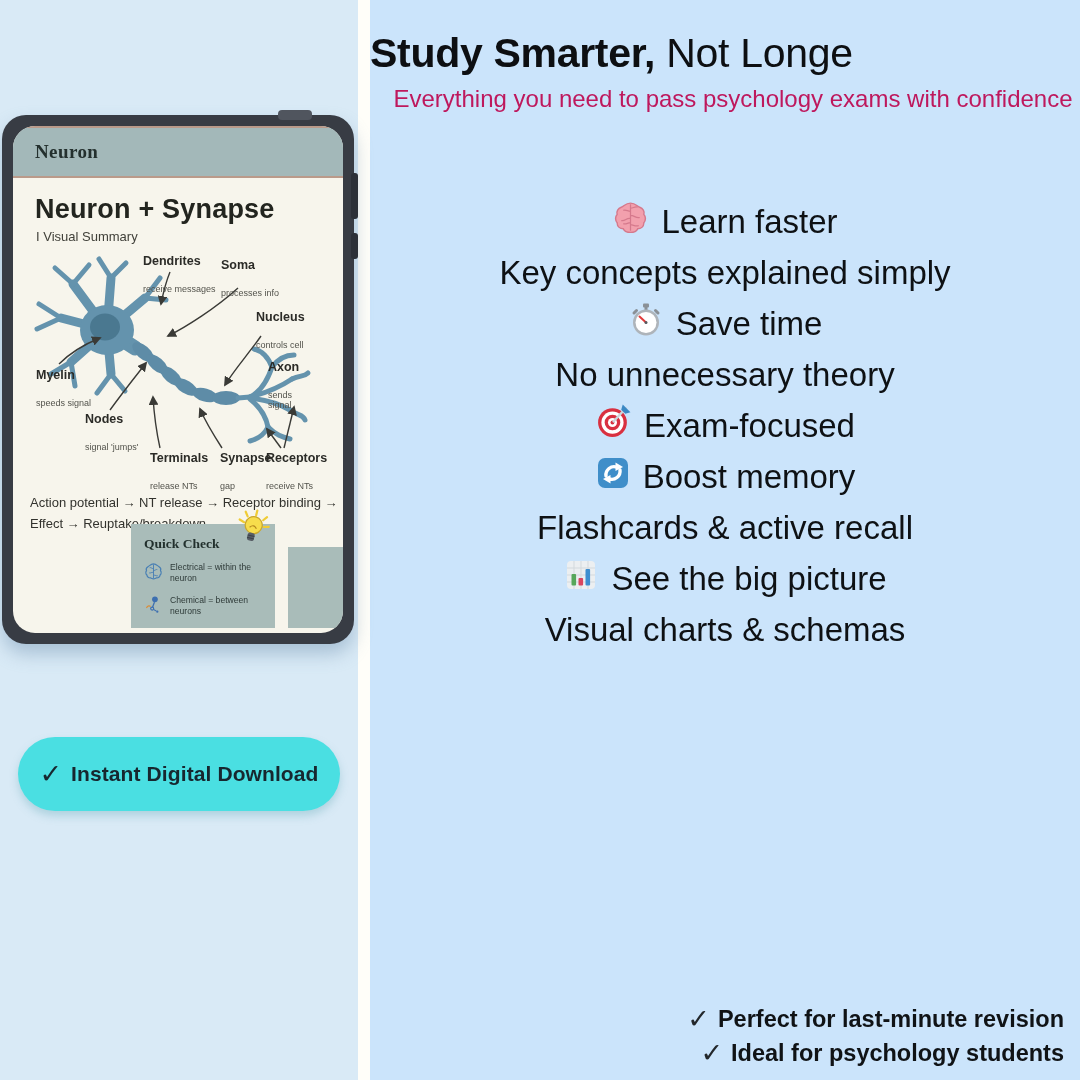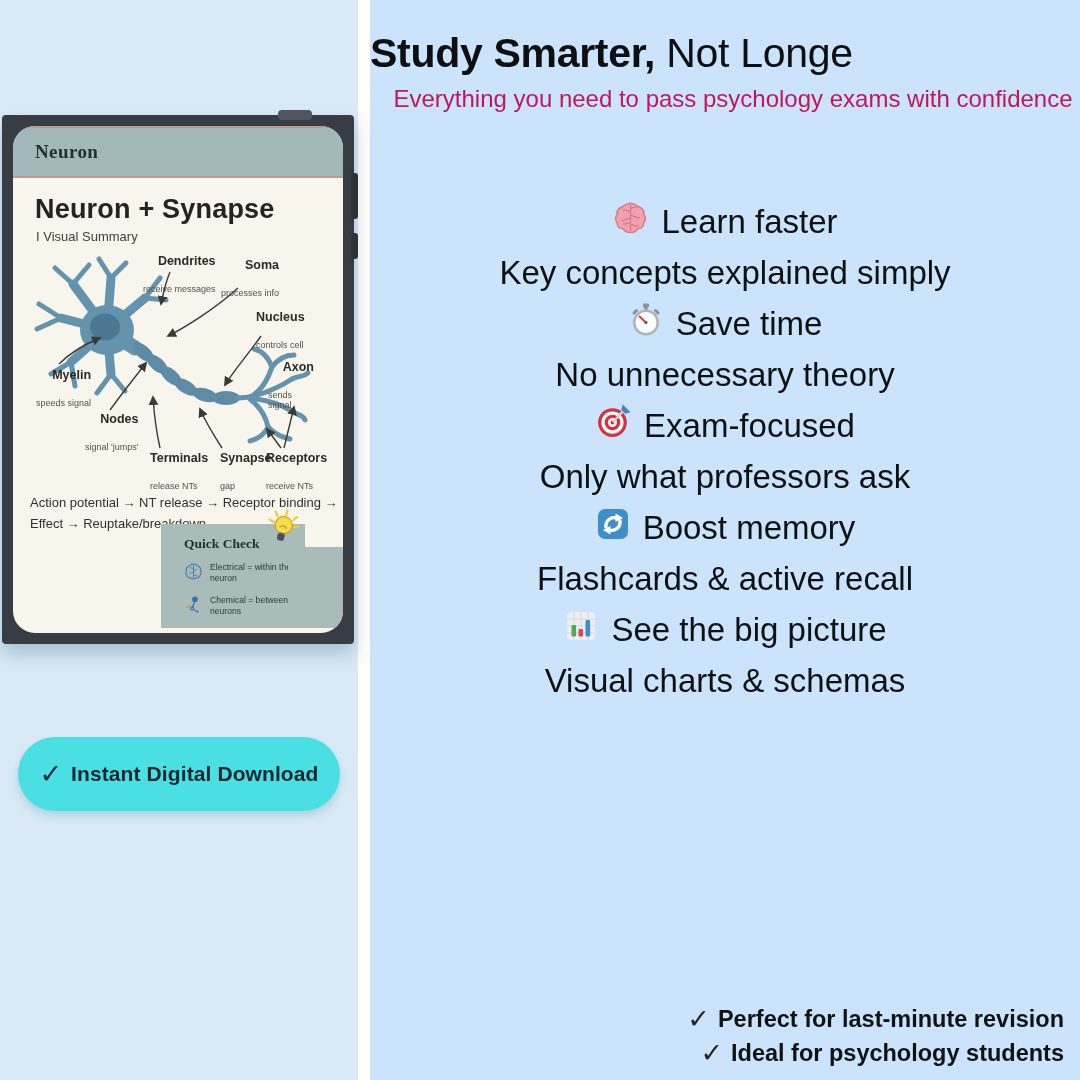--- a/index.html
+++ b/index.html
@@ -10,48 +10,48 @@
   }
   .abs{position:absolute;}
 
   
   .panel-left{left:0;top:0;width:358px;height:1080px;background:var(--left-bg,#d9eaf6);}
   .divider{left:358px;top:0;width:12px;height:1080px;background:var(--divider,#fffef9);}
   .panel-right{left:370px;top:0;width:710px;height:1080px;background:var(--right-bg,#cbe4fb);}
 
   
   .tablet{left:2px;top:115px;width:352px;height:529px;background:var(--frame,#383c44);
-    border-radius:4px;box-shadow:0 10px 18px rgba(110,145,175,.45);}
+    border-radius:24px;box-shadow:0 10px 18px rgba(110,145,175,.45);}
   .tablet-notch{left:276px;top:-5px;width:34px;height:10px;border-radius:4px;background:#50555e;}
   .tablet-sidebtn{right:-4px;top:58px;width:7px;height:46px;border-radius:3px;background:#2d3138;}
   .tablet-sidebtn2{right:-4px;top:118px;width:7px;height:26px;border-radius:3px;background:#2d3138;}
   .screen{position:absolute;left:11px;top:11px;width:330px;height:507px;background:var(--screen,#f7f5ec);
     border-radius:22px;overflow:hidden;}
 
   .screen-header{height:52px;background:var(--sage,#a3b8b9);
     border-top:2px solid rgba(205,130,100,.55);border-bottom:2px solid rgba(205,130,100,.55);
     display:flex;align-items:center;padding-left:22px;box-sizing:border-box;}
   .screen-header .brand{font-family:"Liberation Serif",serif;font-weight:bold;font-size:19px;
     color:#24302e;letter-spacing:.4px;}
 
   .note-title{margin:16px 0 0 22px;font-size:27px;font-weight:bold;color:#23251f;letter-spacing:.2px;}
   .note-subtitle{margin:4px 0 0 23px;font-size:13px;color:#41413a;}
 
   
   .diagram{position:relative;height:238px;margin-top:2px;}
   .diagram svg{position:absolute;left:0;top:0;}
   .dlabel{position:absolute;white-space:nowrap;}
-  .dlabel .nm{font-size:12.5px;font-weight:600;color:#2b2b27;text-align:right;}
+  .dlabel .nm{font-size:12.5px;font-weight:600;color:#2b2b27;}
   .dlabel .ds{font-size:9px;color:#53534c;margin-top:16px;}
   .dlabel.wrap{white-space:normal;}
 
   .flow{margin:8px 0 0 17px;font-size:13px;color:#32322d;line-height:21px;}
 
-  .quick-check{position:absolute;left:148px;top:398px;width:144px;height:104px;
-    background:var(--sage-box,#a9bcb9);box-sizing:border-box;padding:12px 10px 0 23px;}
+  .quick-check{position:absolute;left:118px;top:398px;width:144px;height:104px;
+    background:var(--sage-box,#a9bcb9);box-sizing:border-box;padding:12px 10px 0 13px;}
   .qc-title{font-family:"Liberation Serif",serif;font-weight:bold;font-size:13.5px;color:#22302d;}
   .qc-bulb{position:absolute;right:2px;top:-16px;}
   .qc-item{display:flex;gap:7px;margin-top:10px;align-items:flex-start;}
   .qc-item .txt{font-size:8.6px;line-height:10.5px;color:#2e3a38;width:92px;}
   .sage-square{position:absolute;left:275px;top:421px;width:55px;height:81px;background:var(--sage-box,#a9bcb9);}
 
   
   .download-pill{left:18px;top:737px;width:322px;height:74px;border-radius:38px;
     background:var(--accent,#4adfe2);display:flex;align-items:center;justify-content:center;gap:9px;
     box-shadow:0 5px 9px rgba(95,165,180,.35);cursor:pointer;}
@@ -306,23 +306,20 @@
         <circle cx="17" cy="19" r="7.6" fill="#d93040"></circle>
         <circle cx="17" cy="19" r="4.4" fill="#ffffff"></circle>
         <circle cx="17" cy="19" r="1.9" fill="#d93040"></circle>
         <line x1="30" y1="5" x2="18" y2="18" stroke="#ccd6dd" stroke-width="2.2" stroke-linecap="round"></line>
         <path d="M27,1.5 L34.5,9 L29.5,10.5 L25.5,6.5 Z" fill="#3b88c3"></path>
       </svg>
     </span>
     <span>Exam-focused</span>
   </div>
   <div class="feature-row">
-    <span>Only what professors ask</span>
-  </div>
-  <div class="feature-row">
     <span>
       <svg width="36" height="36" viewBox="0 0 36 36">
         <rect x="3" y="3" width="30" height="30" rx="7" fill="#3f8ec9"></rect>
         <path d="M11,21 A8.2,8.2 0 0 1 22,12.2" stroke="#ffffff" stroke-width="3.4" fill="none" stroke-linecap="round"></path>
         <path d="M20.5,7.5 L28,12 L20.5,16 Z" fill="#ffffff"></path>
         <path d="M25,15 A8.2,8.2 0 0 1 14,23.8" stroke="#ffffff" stroke-width="3.4" fill="none" stroke-linecap="round"></path>
         <path d="M15.5,28.5 L8,24 L15.5,20 Z" fill="#ffffff"></path>
       </svg>
     </span>
     <span>Boost memory</span>

